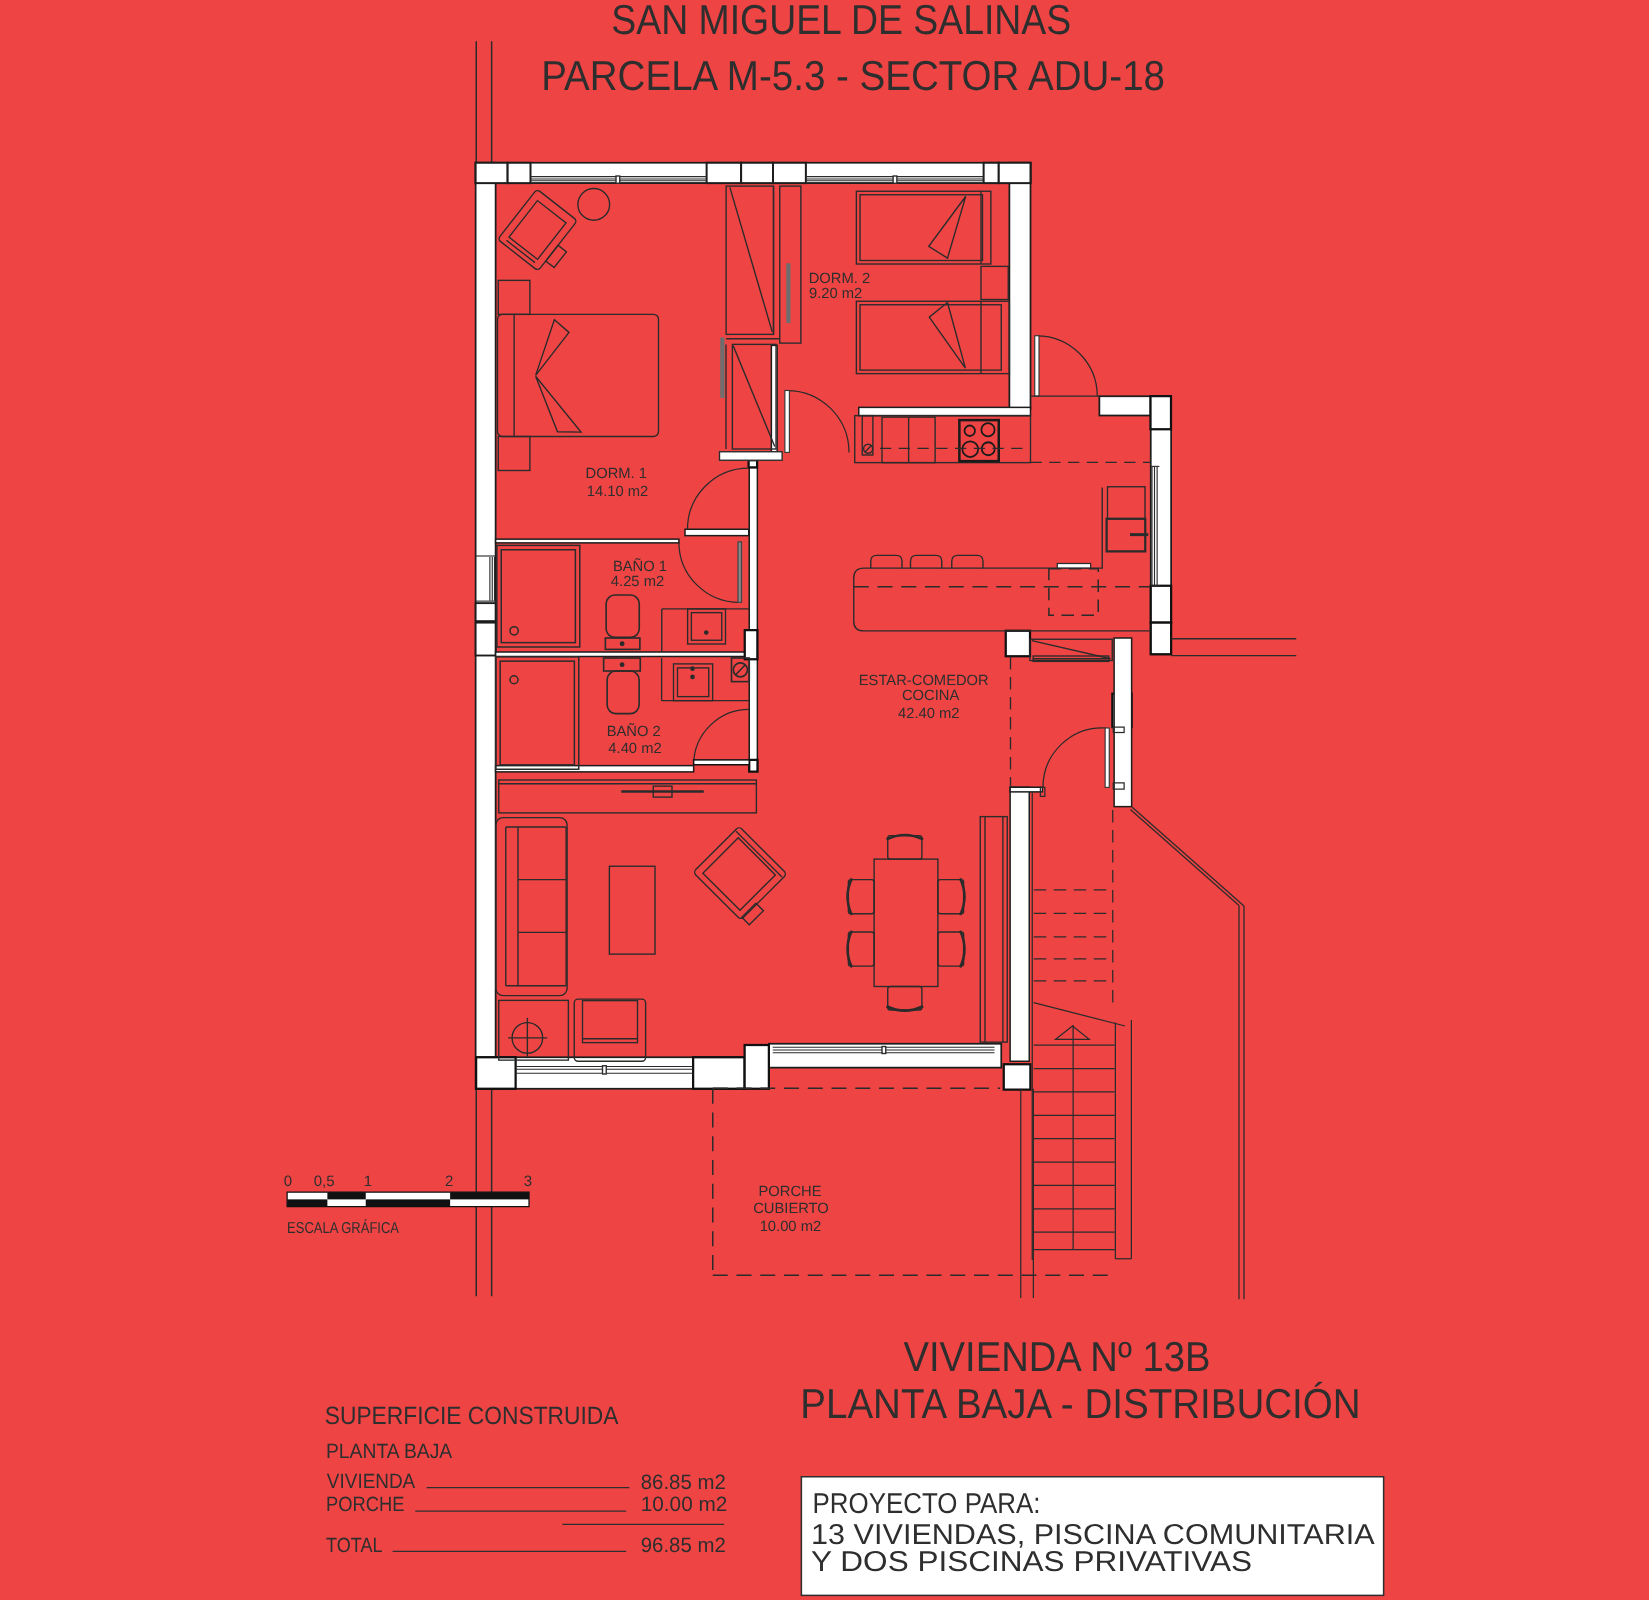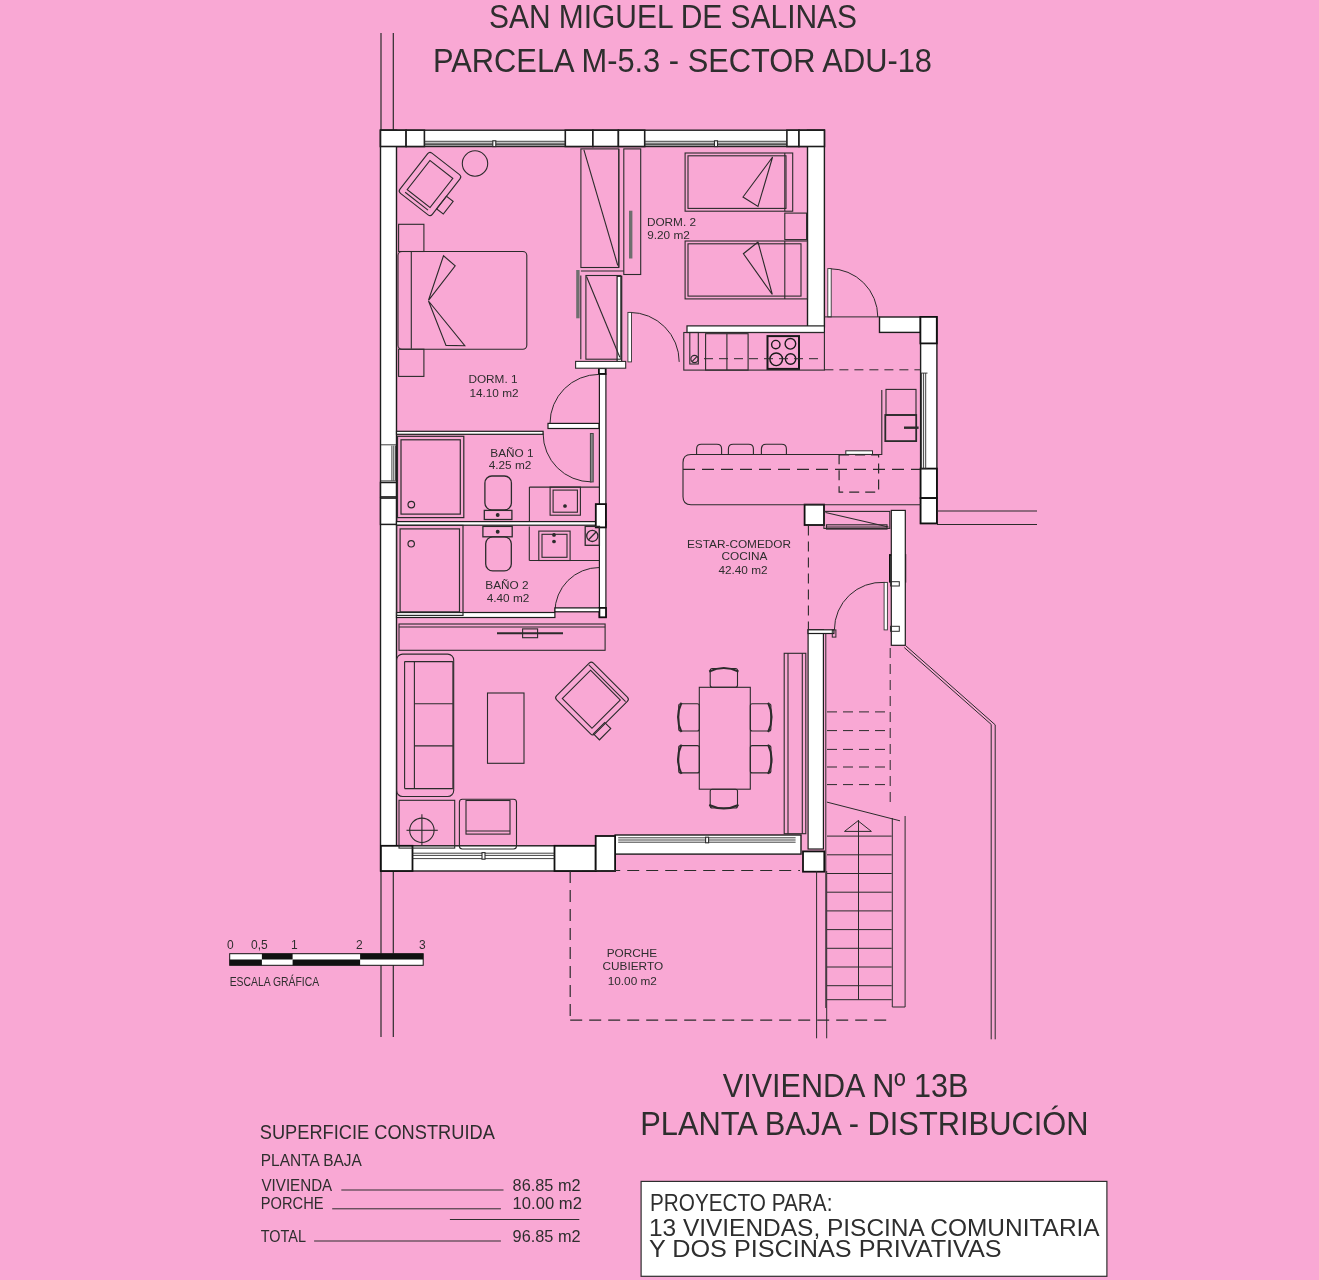--- a/index.html
+++ b/index.html
@@ -1,16 +1,16 @@
 <!DOCTYPE html>
 <html><head>
 <meta charset="utf-8">
 <style>
   html,body{margin:0;padding:0;background:#fff;}
-  #page{position:relative;width:1319px;height:1280px;background:#f9a8d4;overflow:hidden;
+  #page{position:relative;width:1319px;height:1280px;background:#ef4444;overflow:hidden;
         font-family:"Liberation Sans", sans-serif;}
   svg{position:absolute;left:0;top:0;}
   text{fill:#2e2e2e;}
 </style>
 </head>
 <body>
 <div id="page">
 <svg width="1319" height="1280" viewBox="0 0 1319 1280">
 <defs>
 <g id="stool">

